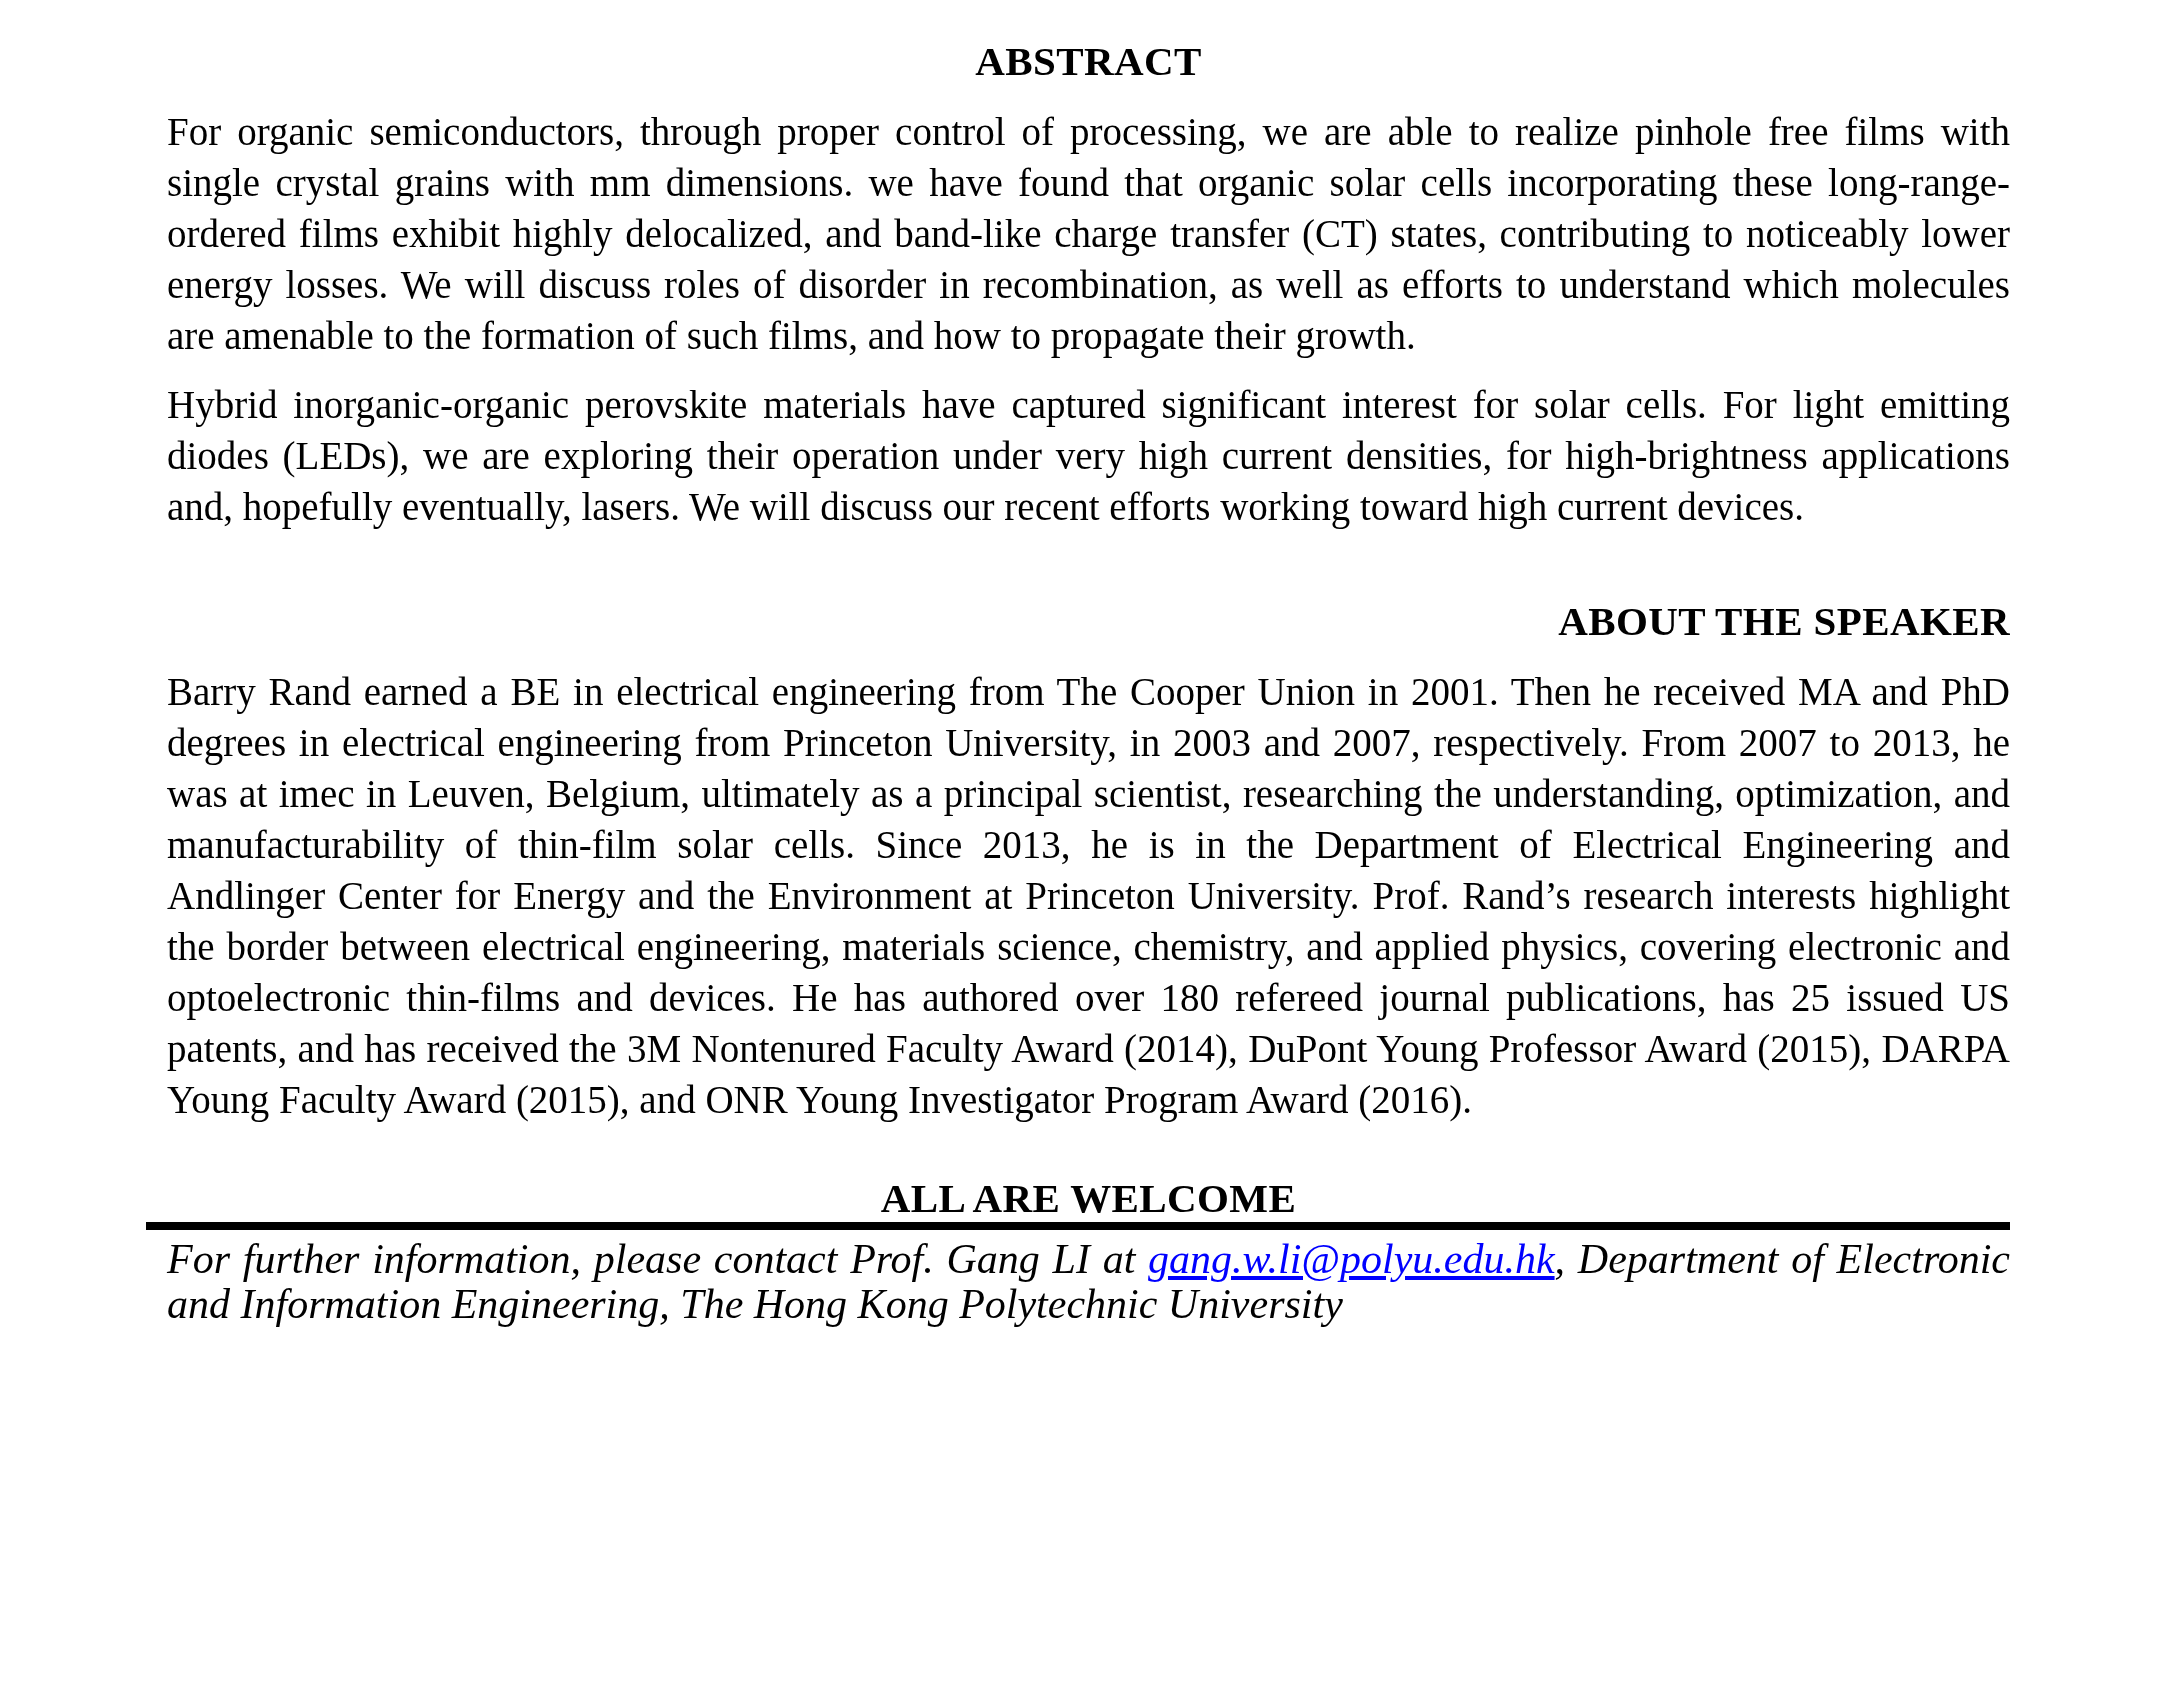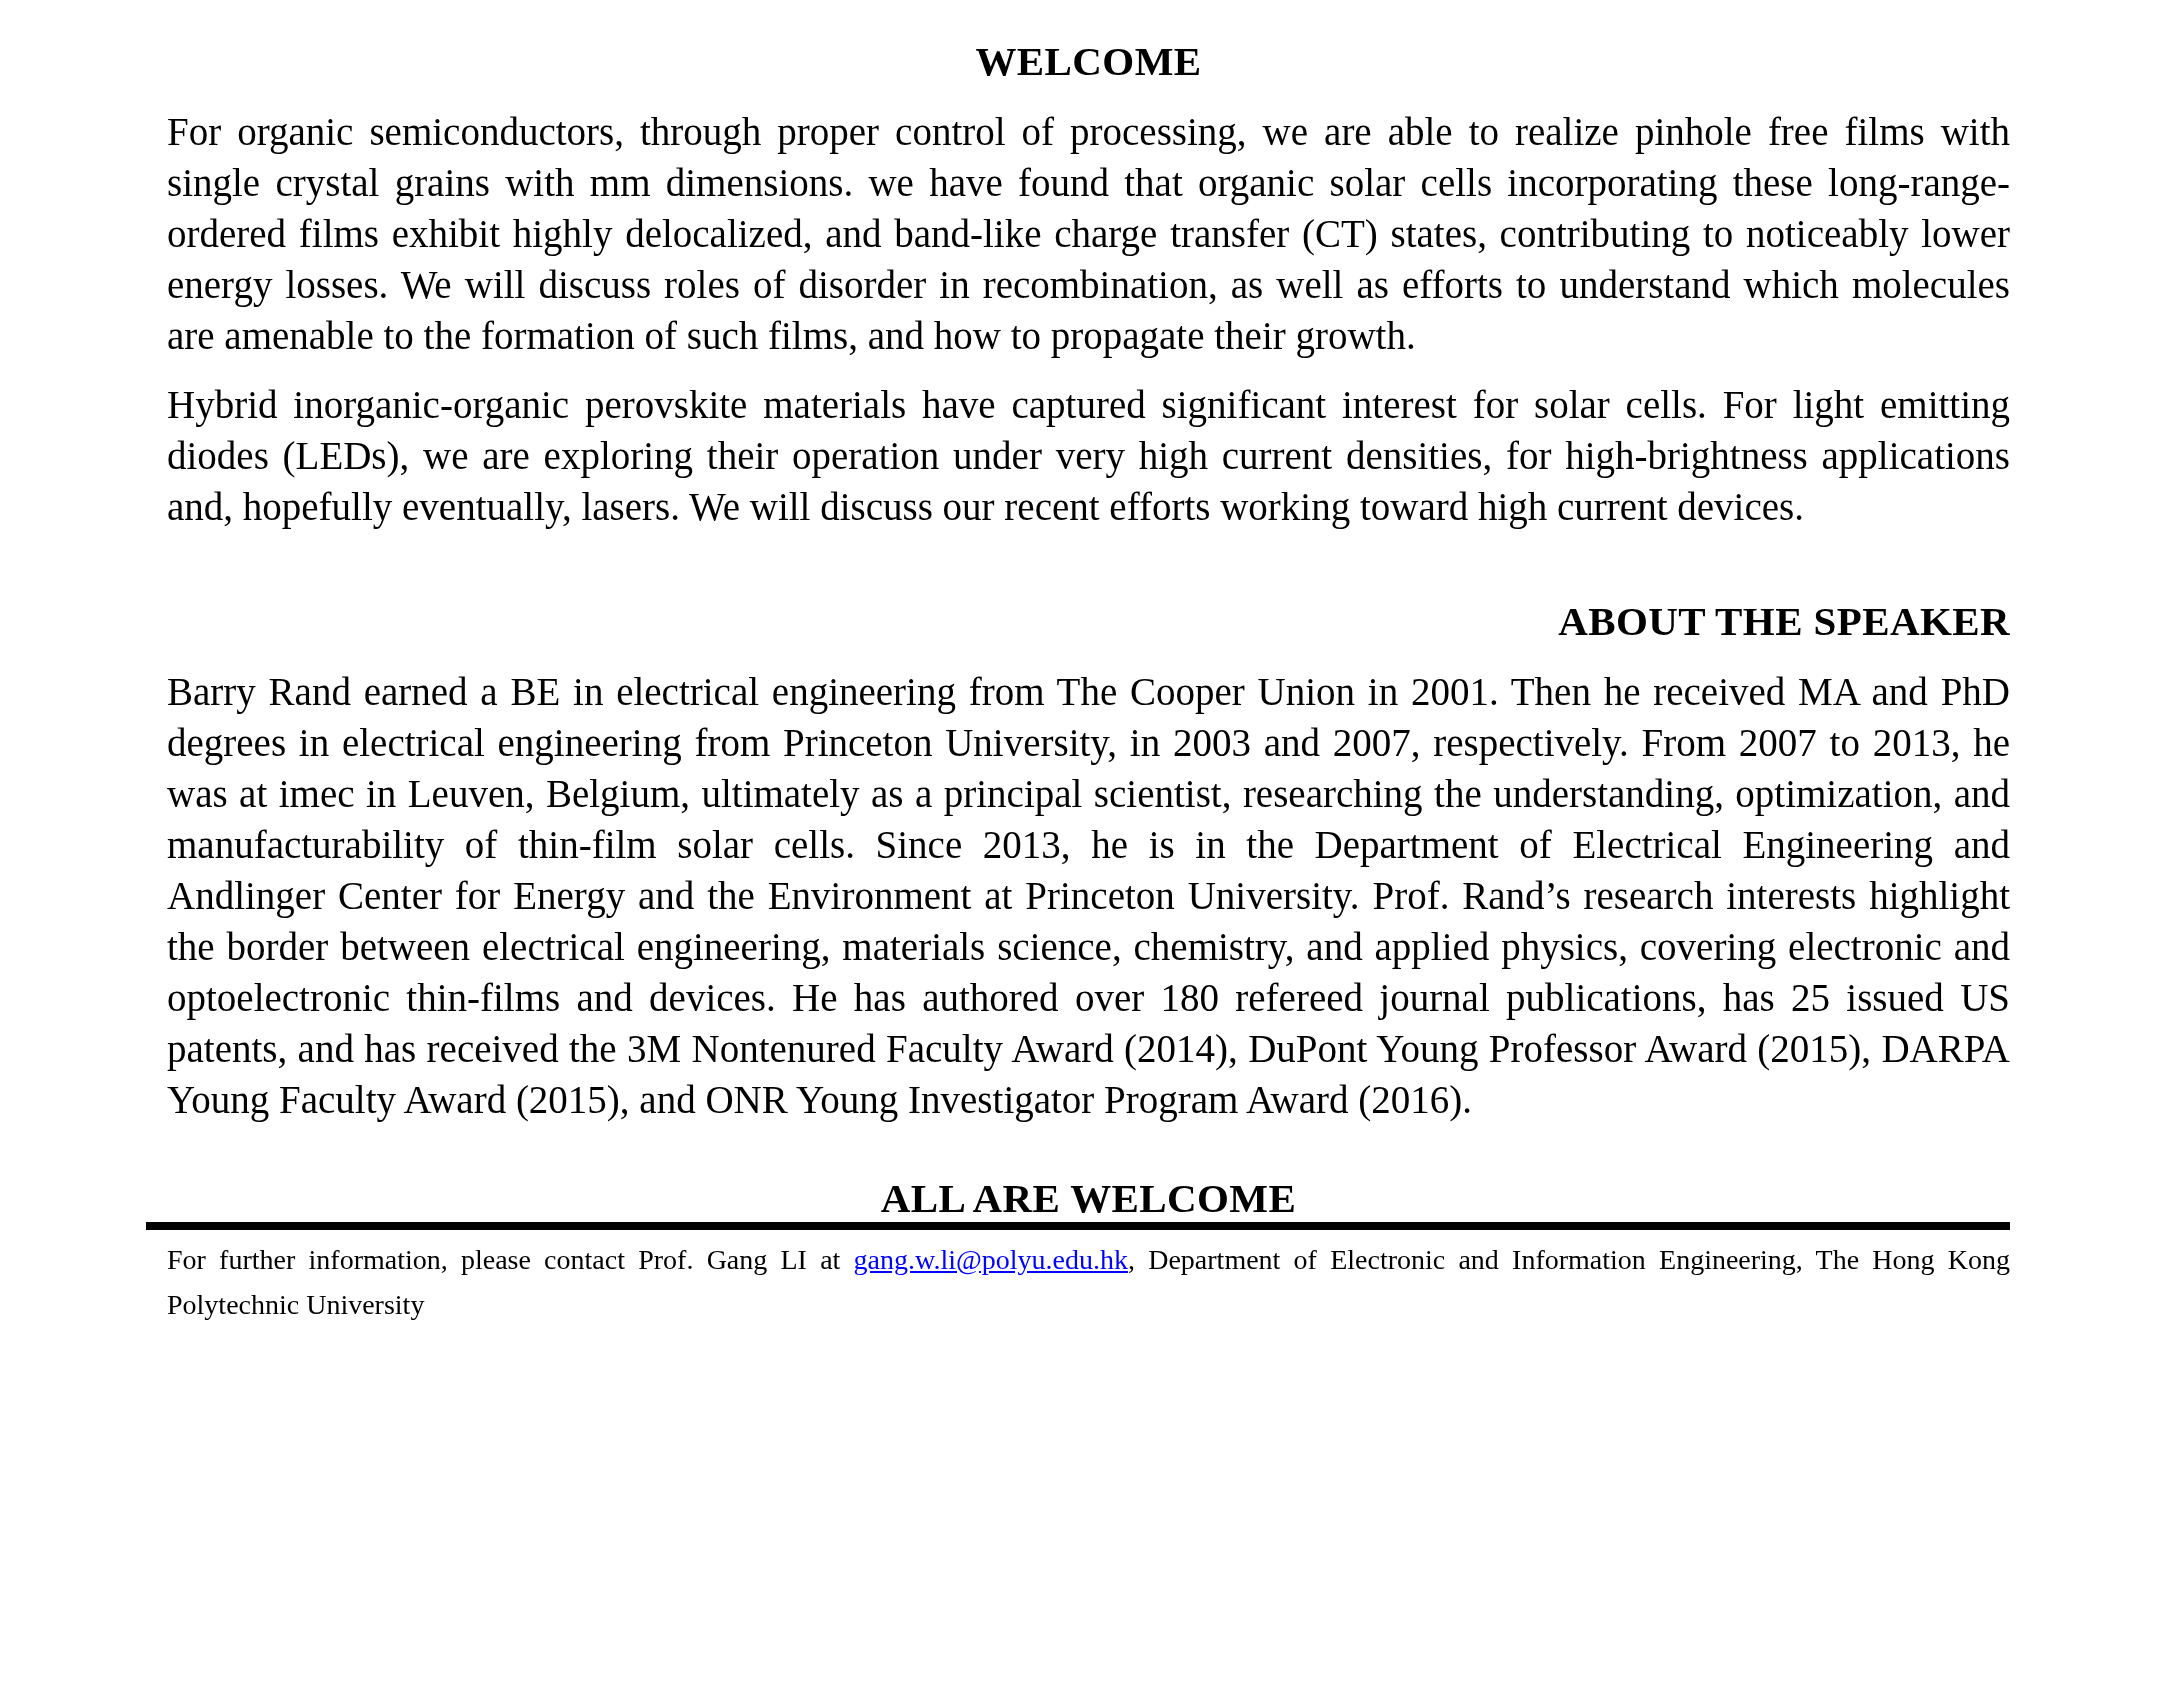--- a/index.html
+++ b/index.html
@@ -41,37 +41,38 @@
     text-justify: inter-word;
   }
   .divider-rule {
     height: 8px;
     background: #000000;
     margin-left: -21px;
     width: calc(100% + 21px);
   }
   p.footer-para {
     margin: 7px 0 5px 0;
-    font-size: 28px;
+    font-size: 42px;
     line-height: 45px;
     text-align: justify;
     text-justify: inter-word;
+    font-style: italic;
   }
   a.email-link {
     color: #0000ff;
     text-decoration: underline;
     cursor: pointer;
   }
 </style>
 </head>
 <body>
 
 <div class="page">
 
-  <h1 class="heading">WELCOME</h1>
+  <h1 class="heading">ABSTRACT</h1>
 
 
   <p class="body-para">For organic semiconductors, through proper control of processing, we are able to realize pinhole free films with single crystal grains with mm dimensions. we have found that organic solar cells incorporating these long-range-ordered films exhibit highly delocalized, and band-like charge transfer (CT) states, contributing to noticeably lower energy losses. We will discuss roles of disorder in recombination, as well as efforts to understand which molecules are amenable to the formation of such films, and how to propagate their growth.</p>
 
   <p class="body-para">Hybrid inorganic-organic perovskite materials have captured significant interest for solar cells. For light emitting diodes (LEDs), we are exploring their operation under very high current densities, for high-brightness applications and, hopefully eventually, lasers. We will discuss our recent efforts working toward high current devices.</p>
 
   <h1 class="heading speaker-heading">ABOUT THE SPEAKER</h1>
 
   <p class="body-para">Barry Rand earned a BE in electrical engineering from The Cooper Union in 2001. Then he received MA and PhD degrees in electrical engineering from Princeton University, in 2003 and 2007, respectively. From 2007 to 2013, he was at imec in Leuven, Belgium, ultimately as a principal scientist, researching the understanding, optimization, and manufacturability of thin-film solar cells. Since 2013, he is in the Department of Electrical Engineering and Andlinger Center for Energy and the Environment at Princeton University. Prof. Rand’s research interests highlight the border between electrical engineering, materials science, chemistry, and applied physics, covering electronic and optoelectronic thin-films and devices. He has authored over 180 refereed journal publications, has 25 issued US patents, and has received the 3M Nontenured Faculty Award (2014), DuPont Young Professor Award (2015), DARPA Young Faculty Award (2015), and ONR Young Investigator Program Award (2016).</p>
 

